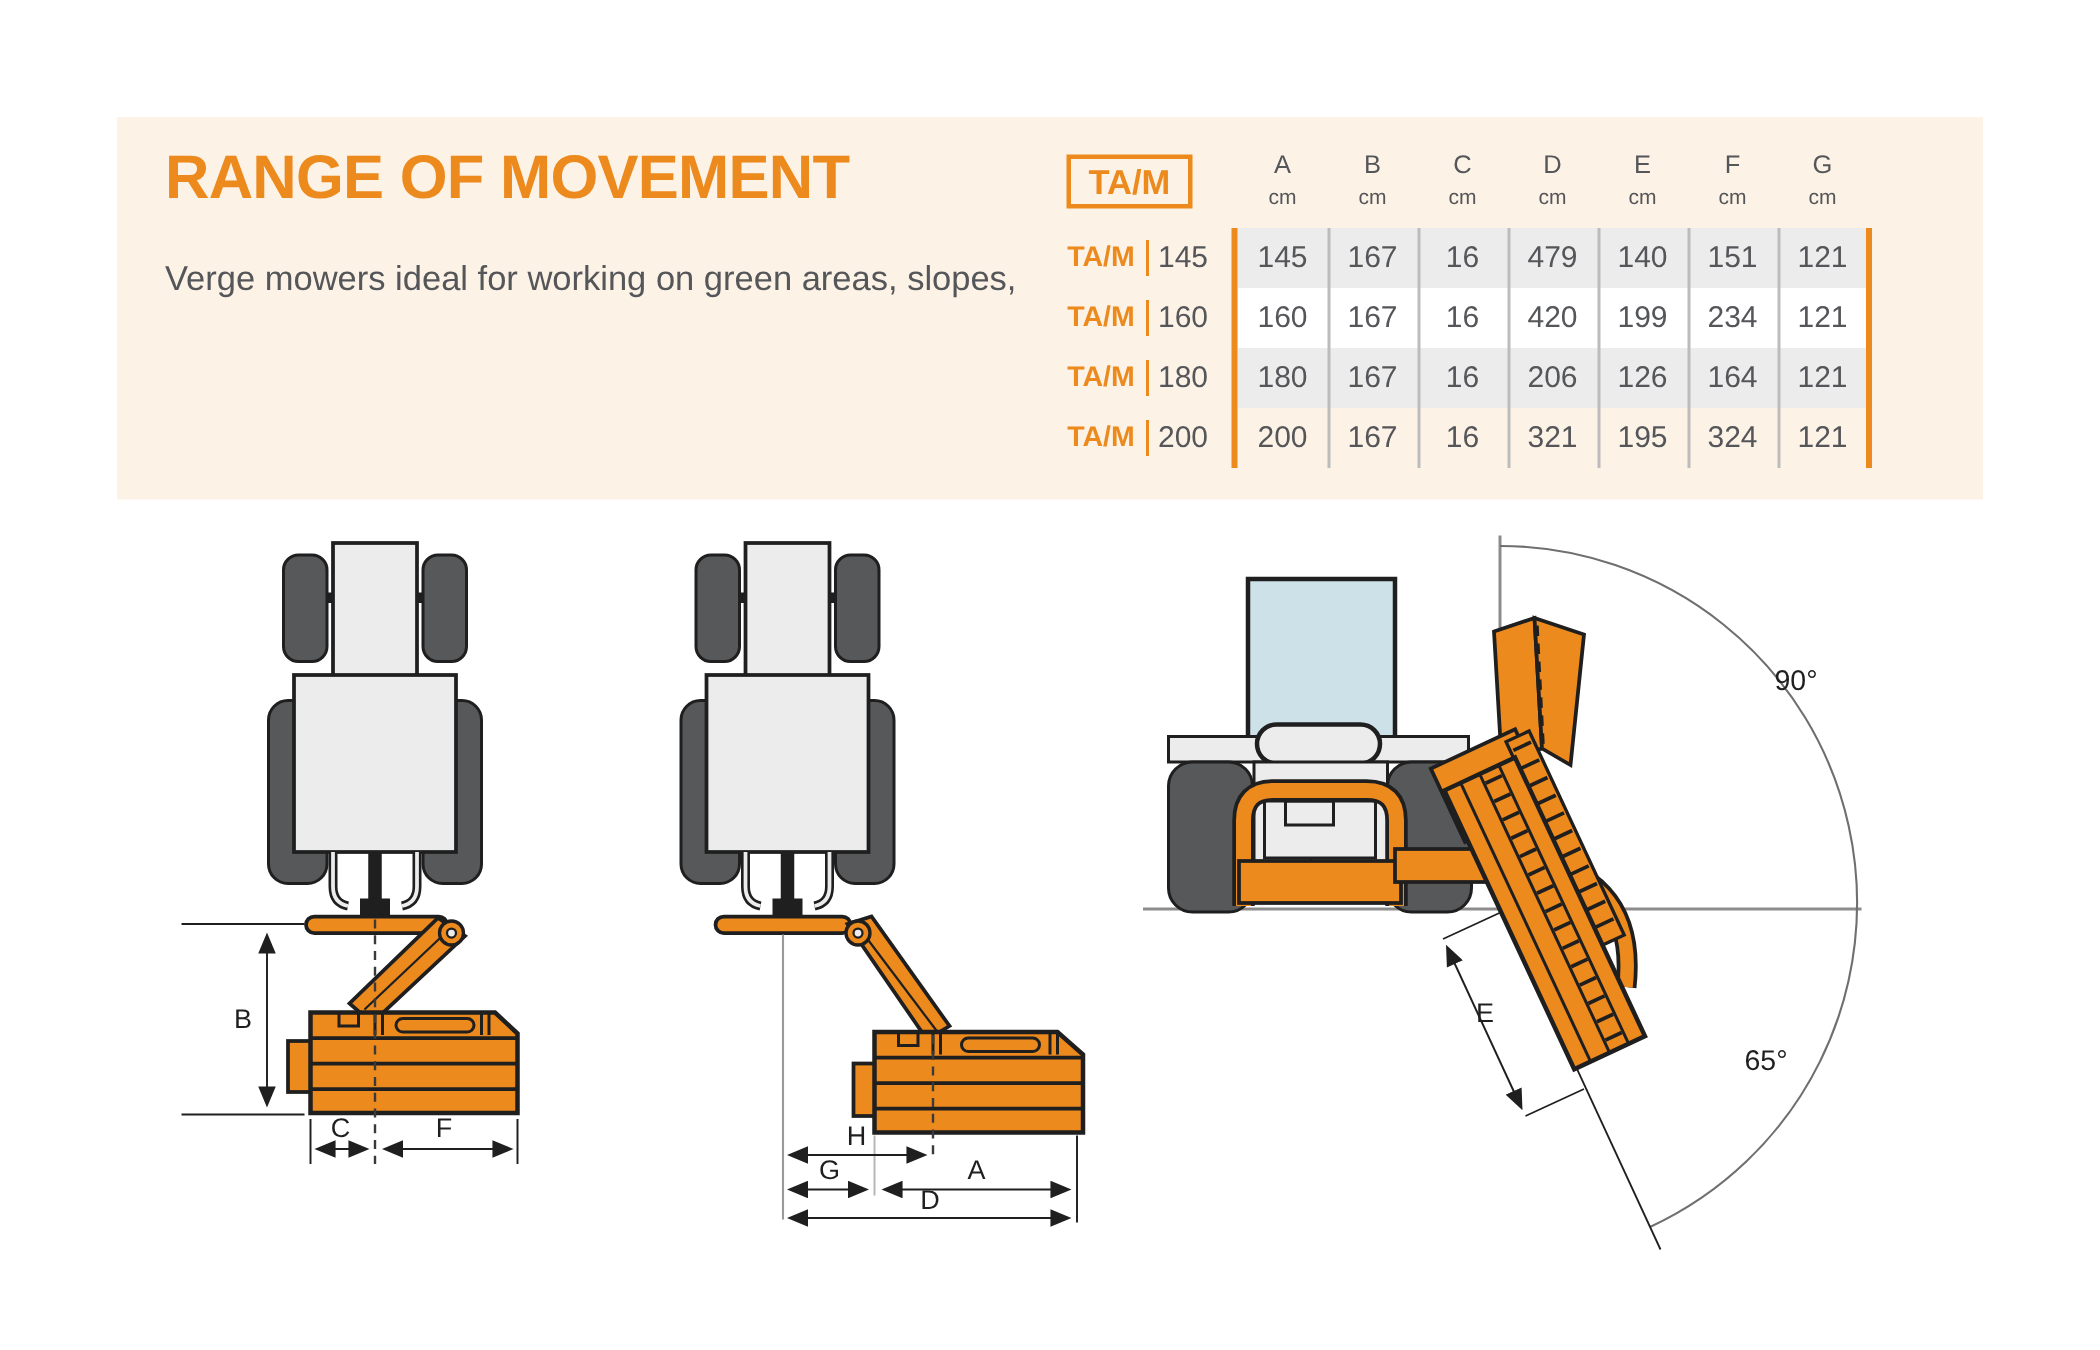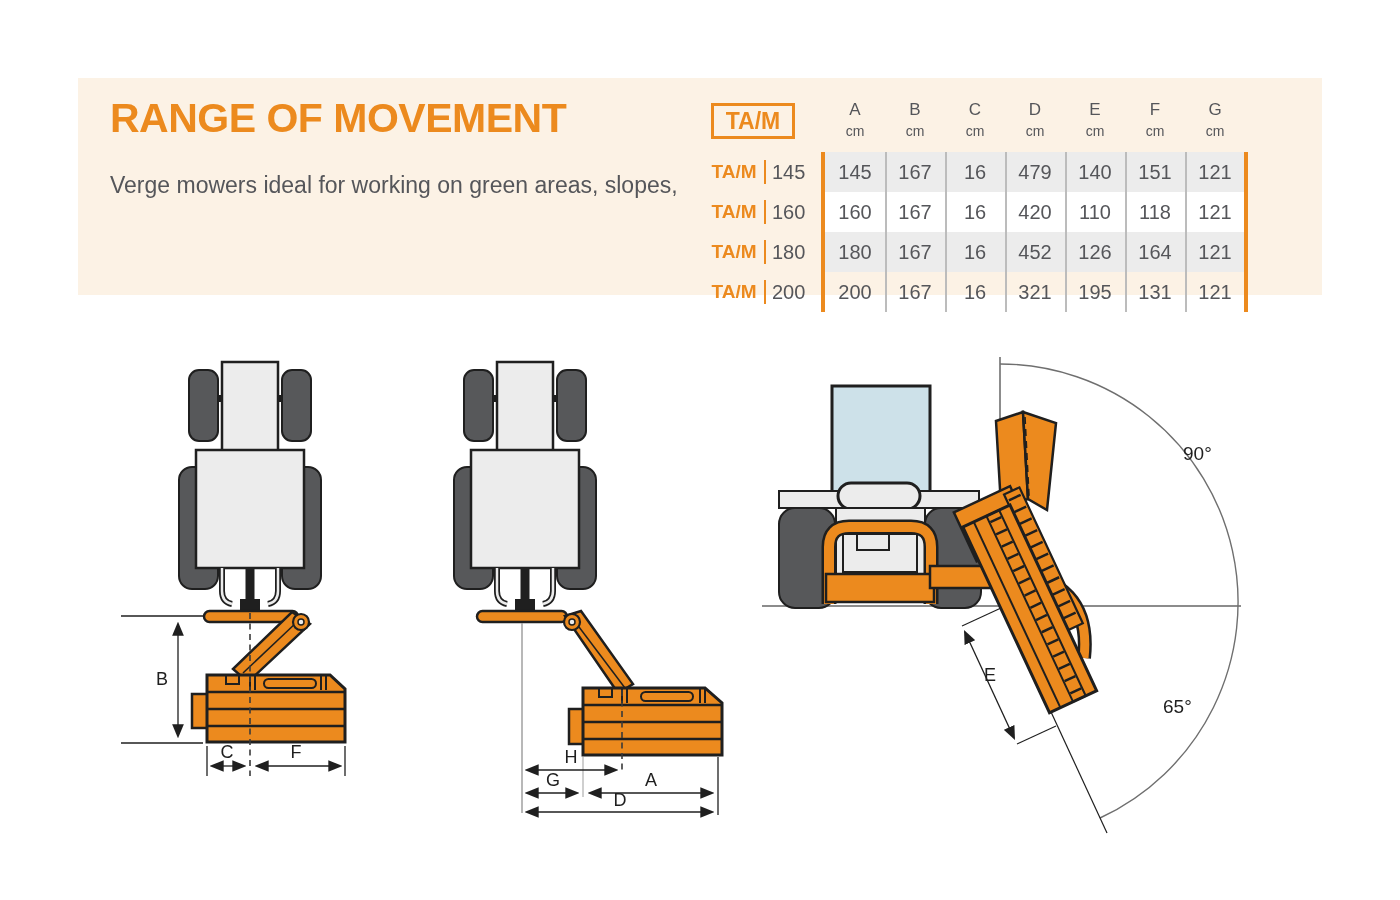--- a/index.html
+++ b/index.html
@@ -1,18 +1,18 @@
 <!DOCTYPE html>
 <html><head>
 <meta charset="utf-8">
 <style>
   * { margin:0; padding:0; box-sizing:border-box; }
   html,body { width:1400px; height:900px; background:#ffffff; overflow:hidden;
               font-family:"Liberation Sans", sans-serif; position:relative; }
-  .panel { position:absolute; left:78px; top:78px; width:1244px; height:217px; background:#FCF2E5; }
+  .panel { position:absolute; left:78px; top:78px; width:1244px; height:255px; background:#FCF2E5; }
   .title { position:absolute; left:32px; top:17px; font-size:41px; font-weight:800;
            letter-spacing:-0.5px; color:#EC8A1E; white-space:nowrap; }
   .desc  { position:absolute; left:32px; top:92px; font-size:23px; line-height:30px; color:#55565A; }
   .tam-box { position:absolute; left:633px; top:25px; width:84px; height:36px; border:3px solid #EC8A1E;
              color:#EC8A1E; font-size:23px; font-weight:bold; display:flex; align-items:center; justify-content:center; }
   .col-head { position:absolute; top:13px; width:60px; height:60px; display:flex; flex-direction:column;
               align-items:center; color:#55565A; }
   .col-head .letter { font-size:17px; height:29px; display:flex; align-items:flex-end; }
   .col-head .unit   { font-size:14px; margin-top:3px; }
   .row-label { position:absolute; left:630px; width:106px; height:40px; display:flex;
@@ -100,40 +100,40 @@
       <div class="cell">479</div>
       <div class="cell">140</div>
       <div class="cell">151</div>
       <div class="cell">121</div>
   </div>
   <div class="data-row bg-white" style="top:114px">
     <div class="cell">160</div>
       <div class="cell">167</div>
       <div class="cell">16</div>
       <div class="cell">420</div>
-      <div class="cell">110</div>
-      <div class="cell">118</div>
+      <div class="cell">199</div>
+      <div class="cell">234</div>
       <div class="cell">121</div>
   </div>
   <div class="data-row bg-gray" style="top:154px">
     <div class="cell">180</div>
       <div class="cell">167</div>
       <div class="cell">16</div>
-      <div class="cell">452</div>
+      <div class="cell">206</div>
       <div class="cell">126</div>
       <div class="cell">164</div>
       <div class="cell">121</div>
   </div>
   <div class="data-row bg-none" style="top:194px">
     <div class="cell">200</div>
       <div class="cell">167</div>
       <div class="cell">16</div>
       <div class="cell">321</div>
       <div class="cell">195</div>
-      <div class="cell">131</div>
+      <div class="cell">324</div>
       <div class="cell">121</div>
   </div>
 
   <div class="obar" style="left:743px"></div>
   <div class="obar" style="left:1166px"></div>
   <div class="sep" style="left:807px"></div>
   <div class="sep" style="left:867px"></div>
   <div class="sep" style="left:927px"></div>
   <div class="sep" style="left:987px"></div>
   <div class="sep" style="left:1047px"></div>

